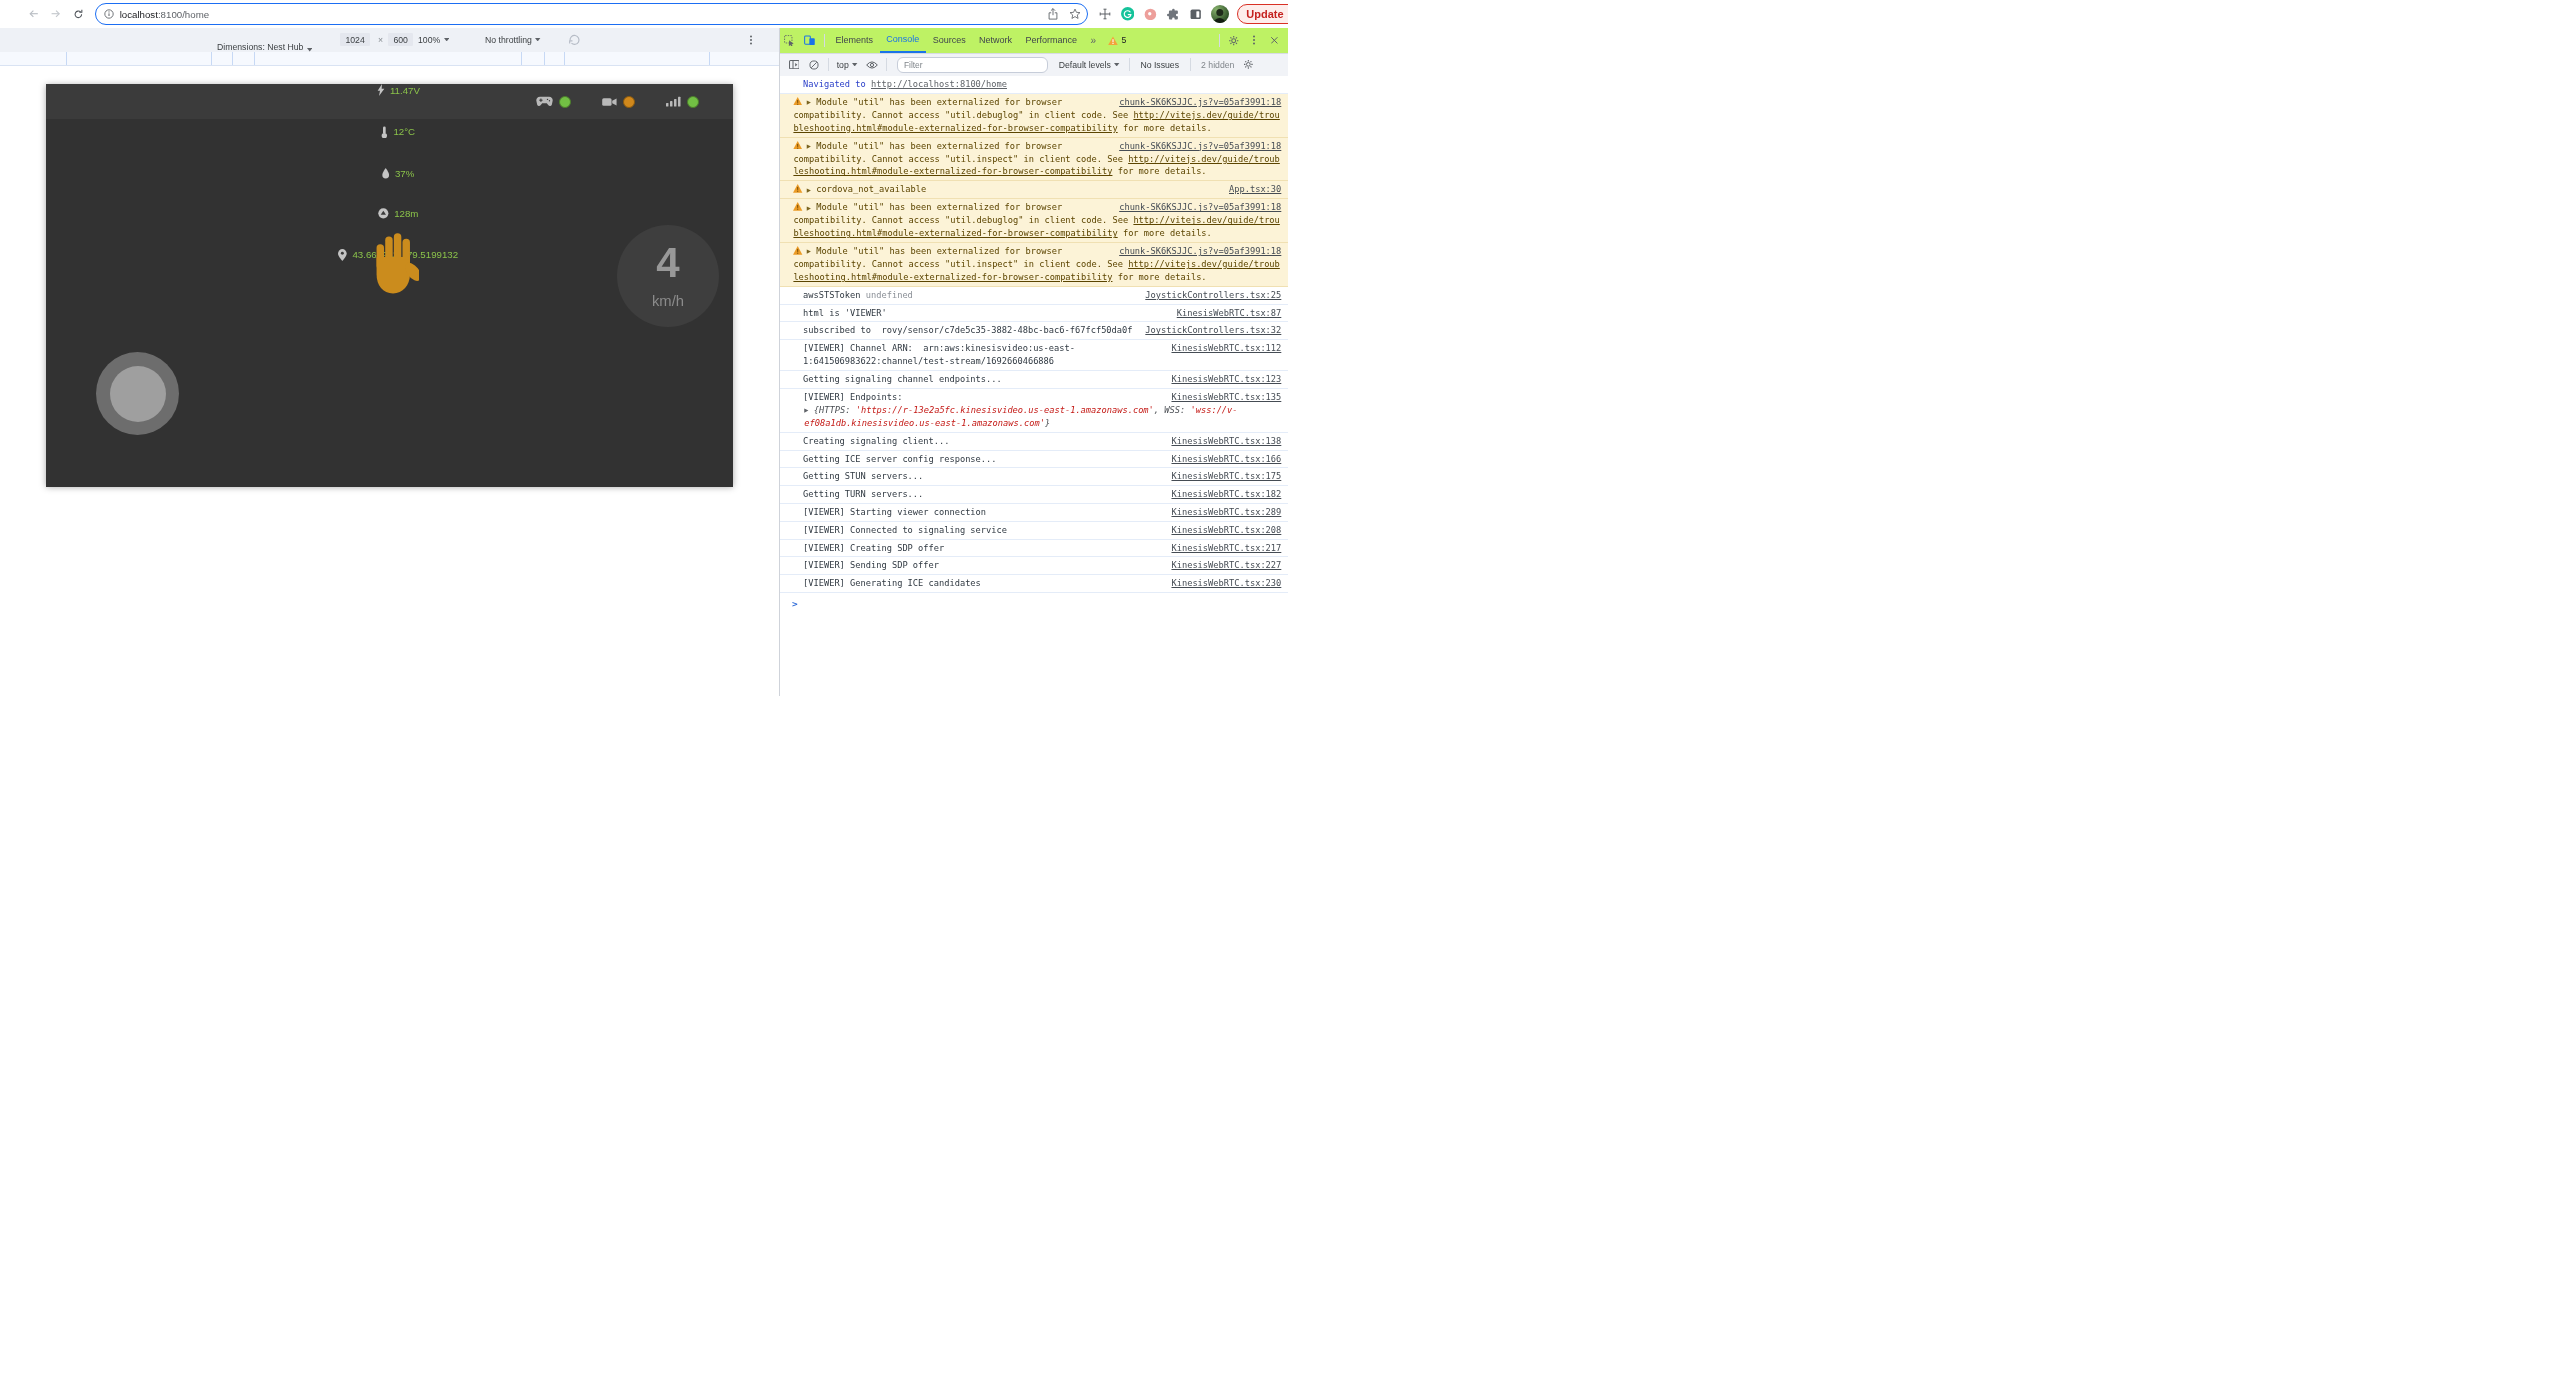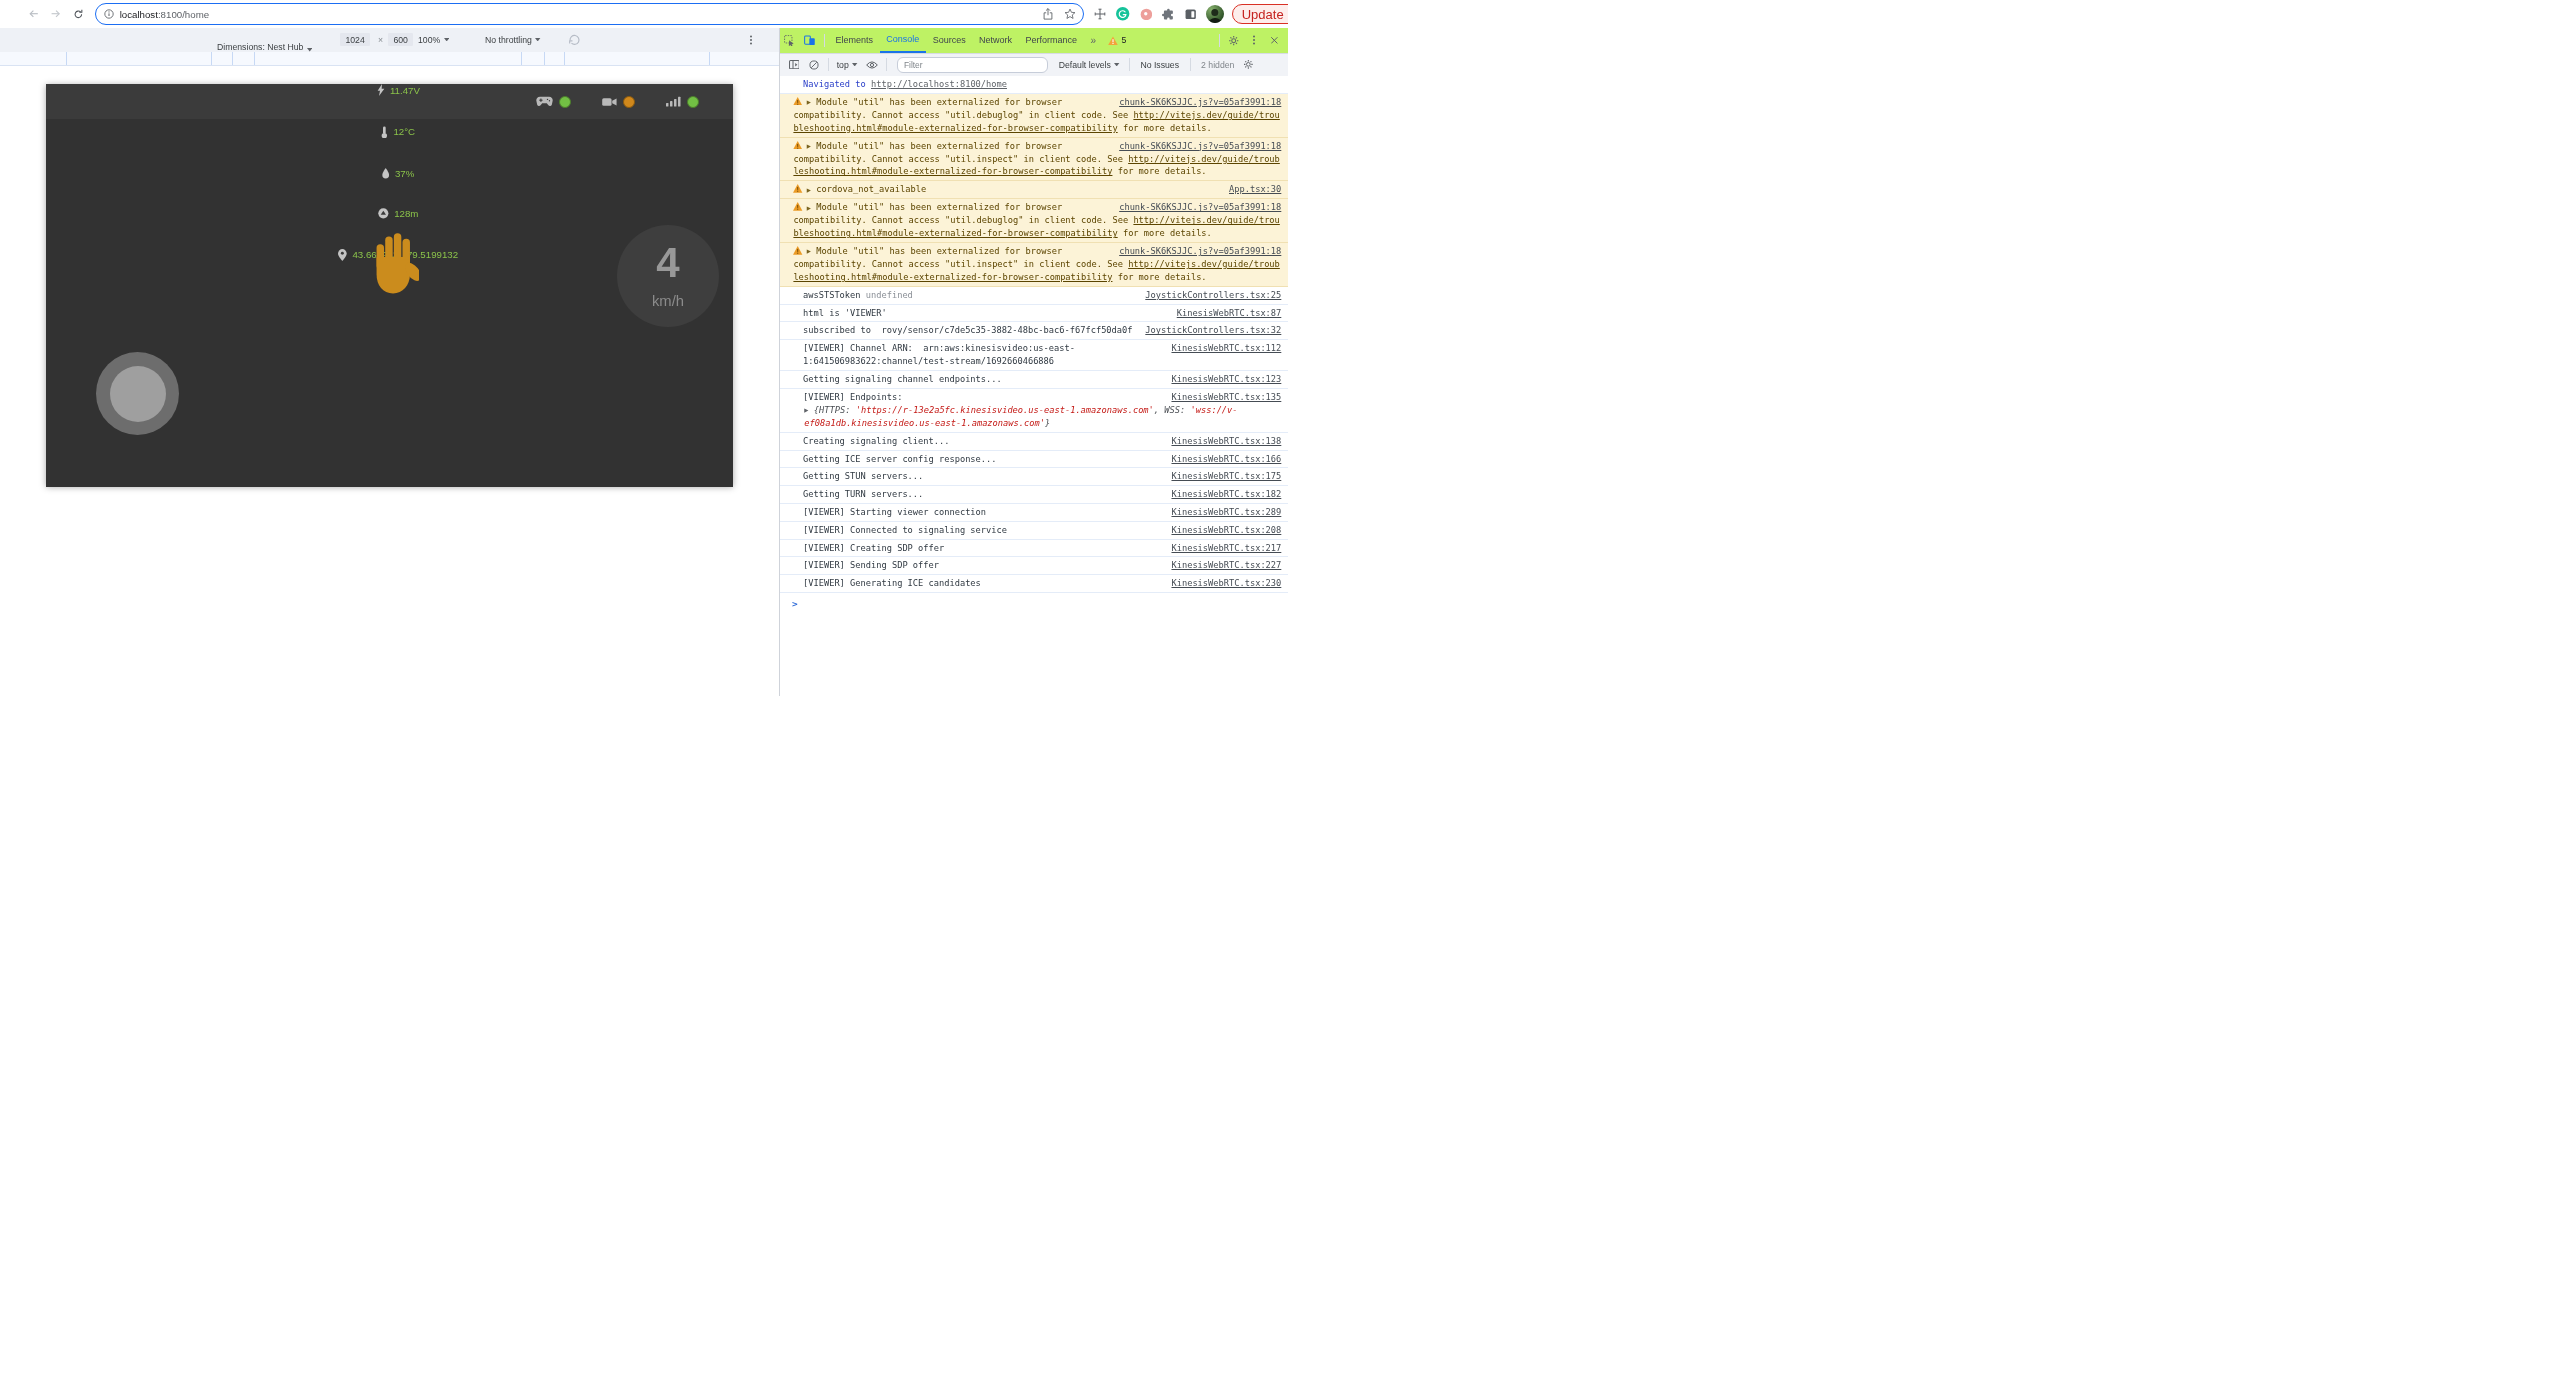--- a/index.html
+++ b/index.html
@@ -19,21 +19,21 @@
   .omni-trailing{display:flex;align-items:center;gap:10.7px;margin-left:8px;flex:0 0 auto;}
   #ext-strip{display:flex;align-items:center;gap:10px;margin-left:10.7px;flex:0 0 auto;}
   #avatar{width:18px;height:18px;border-radius:50%;margin-left:9.4px;position:relative;overflow:hidden;
     background:radial-gradient(circle at 30% 25%,#86b06c,#2c4f26 75%);flex:0 0 auto;}
   #avatar::before{content:"";position:absolute;left:50%;top:4px;transform:translateX(-50%);
     width:7.4px;height:7.4px;border-radius:50%;background:#1e2b1a;}
   #avatar::after{content:"";position:absolute;left:50%;bottom:-1.3px;transform:translateX(-50%);
     width:12.8px;height:6.7px;border-radius:6px 6px 0 0;background:#141d12;}
   #update-pill{margin:0 8.7px 0 8px;height:18px;border:1px solid #d93025;border-radius:10px;
     background:#fdeeec;display:flex;align-items:center;padding:0 6px 0 8.7px;flex:0 0 auto;}
-  #update-pill .lbl{color:#c5221f;font-size:13px;}
+  #update-pill .lbl{color:#c5221f;font-size:11px;font-weight:bold;}
   .kebab{width:2px;height:2px;border-radius:50%;background:currentColor;
     box-shadow:0 -3.4px 0 currentColor,0 3.4px 0 currentColor;display:inline-block;}
   #update-kebab{color:#c5221f;margin-left:6.7px;}
 
   
   #left-pane{position:absolute;left:0;top:28px;width:779px;height:668px;background:#fff;}
   #device-toolbar{position:absolute;left:0;top:0;width:779px;height:23.5px;background:#eef1f6;
     border-bottom:0.7px solid #dce0e8;font-size:8.7px;color:#3c4043;}
   .dtb-item{position:absolute;top:0;height:23.5px;display:flex;align-items:center;gap:3.4px;}
   .dim-box{background:#e4e7ee;border-radius:1.3px;padding:1.3px 5.4px;color:#3c4043;}

